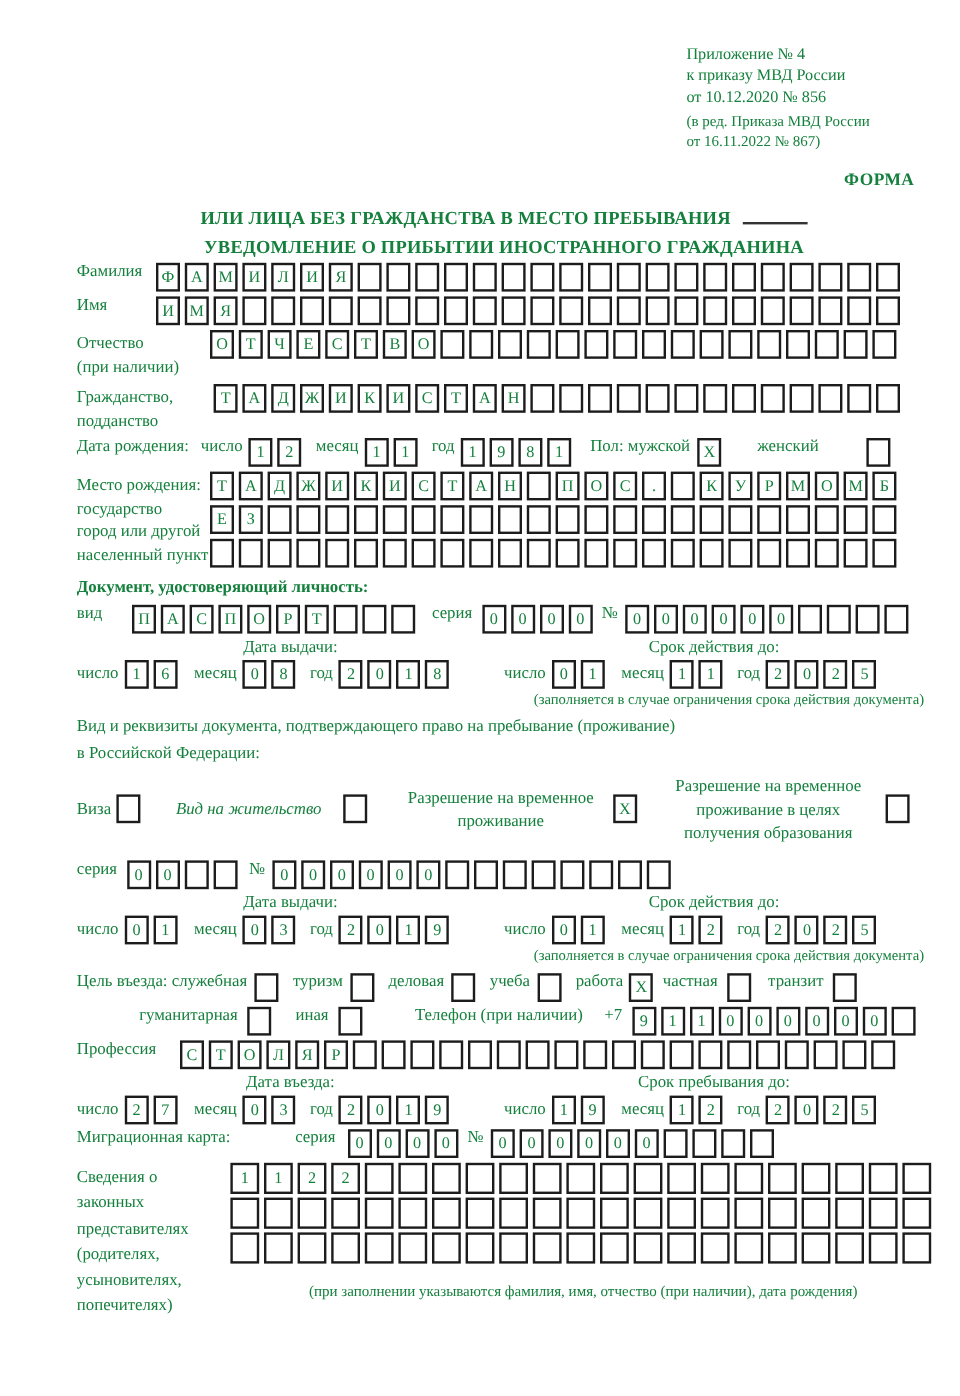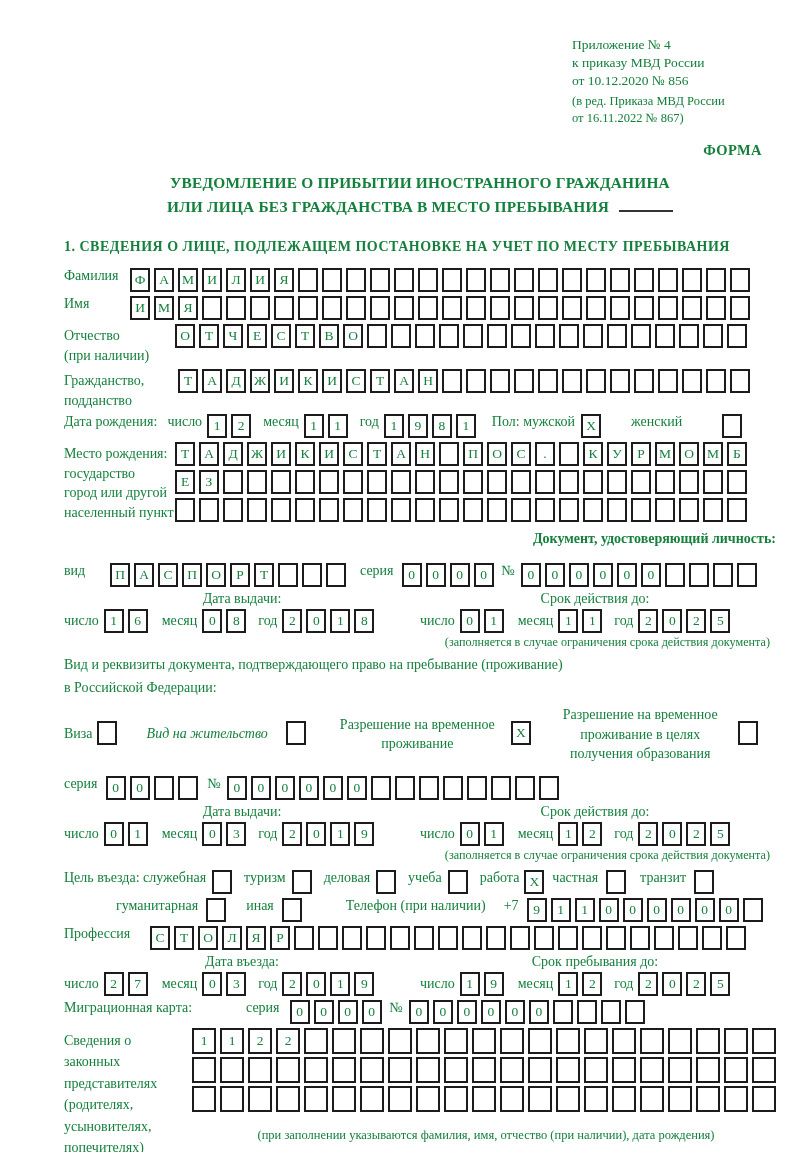--- a/index.html
+++ b/index.html
@@ -29,21 +29,21 @@
   .cells-big .cell { width:24px; height:26px; }
   .stack .cells { margin-bottom:4px; }
 
   .w46{width:46px}.w66{width:66px}.w86{width:86px}
   .w111{width:111px}.w114{width:114px}.w116{width:116px}.w146{width:146px}
   .g4{margin-left:4px}.g5{margin-left:5px}.g6{margin-left:6px}.g8{margin-left:8px}
   .g10{margin-left:10px}.g12{margin-left:12px}.g16{margin-left:16px}
   .g18{margin-left:18px}.g20{margin-left:20px}.g24{margin-left:40px}.g26{margin-left:26px}
   .g28{margin-left:28px}.g30{margin-left:30px}.g36{margin-left:36px}.g52{margin-left:52px}
 
-  .center-b { text-align:right; font-weight:700; margin:5px 0 16px; font-size:14px; }
+  .center-b { text-align:left; font-weight:700; margin:5px 0 6px; font-size:14px; }
   .dheads { display:flex; margin-top:2px; margin-bottom:2px; }
   .dh-l { width:356px; text-align:center; }
   .dh-r { width:350px; text-align:center; }
   .drow { display:flex; align-items:center; margin-bottom:2px; white-space:nowrap; }
   .dcol-l { width:356px; display:flex; align-items:center; }
   .dcol-r { display:flex; align-items:center; }
   .note-r { text-align:right; font-size:12.2px; margin:1px 6px 7px 0; }
   .para { margin-bottom:7px; }
   .visa-row { display:flex; align-items:center; margin:2px 0 12px; white-space:nowrap; }
   .vblock { display:inline-block; text-align:center; line-height:19.5px; padding-top:2px; }
@@ -60,25 +60,24 @@
     <div>от 10.12.2020 № 856</div>
     <div class="annex-small">
       <div>(в ред. Приказа МВД России</div>
       <div>от 16.11.2022 № 867)</div>
     </div>
   </div>
 
   <div class="forma">ФОРМА</div>
 
   <div class="title">
+    <div><span>ИЛИ ЛИЦА БЕЗ ГРАЖДАНСТВА В МЕСТО ПРЕБЫВАНИЯ</span><span class="blank"></span></div>
     <div>УВЕДОМЛЕНИЕ О ПРИБЫТИИ ИНОСТРАННОГО ГРАЖДАНИНА</div>
-    <div><span>ИЛИ ЛИЦА БЕЗ ГРАЖДАНСТВА В МЕСТО ПРЕБЫВАНИЯ</span><span class="blank"></span></div>
-  </div>
-
-  <div class="sec-h">1. СВЕДЕНИЯ О ЛИЦЕ, ПОДЛЕЖАЩЕМ ПОСТАНОВКЕ НА УЧЕТ ПО МЕСТУ ПРЕБЫВАНИЯ</div>
+  </div>
+
 
   <div class="row">
     <span class="lbl w66">Фамилия</span>
     <span class="cells">
         <span class="cell">Ф</span>
         <span class="cell">А</span>
         <span class="cell">М</span>
         <span class="cell">И</span>
         <span class="cell">Л</span>
         <span class="cell">И</span>

